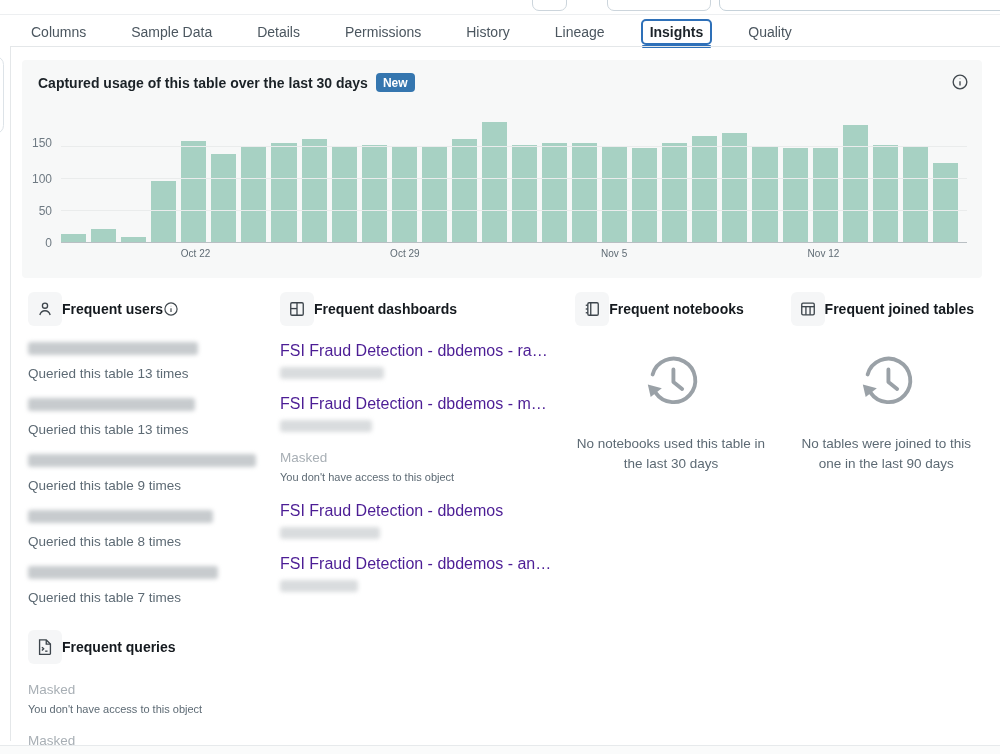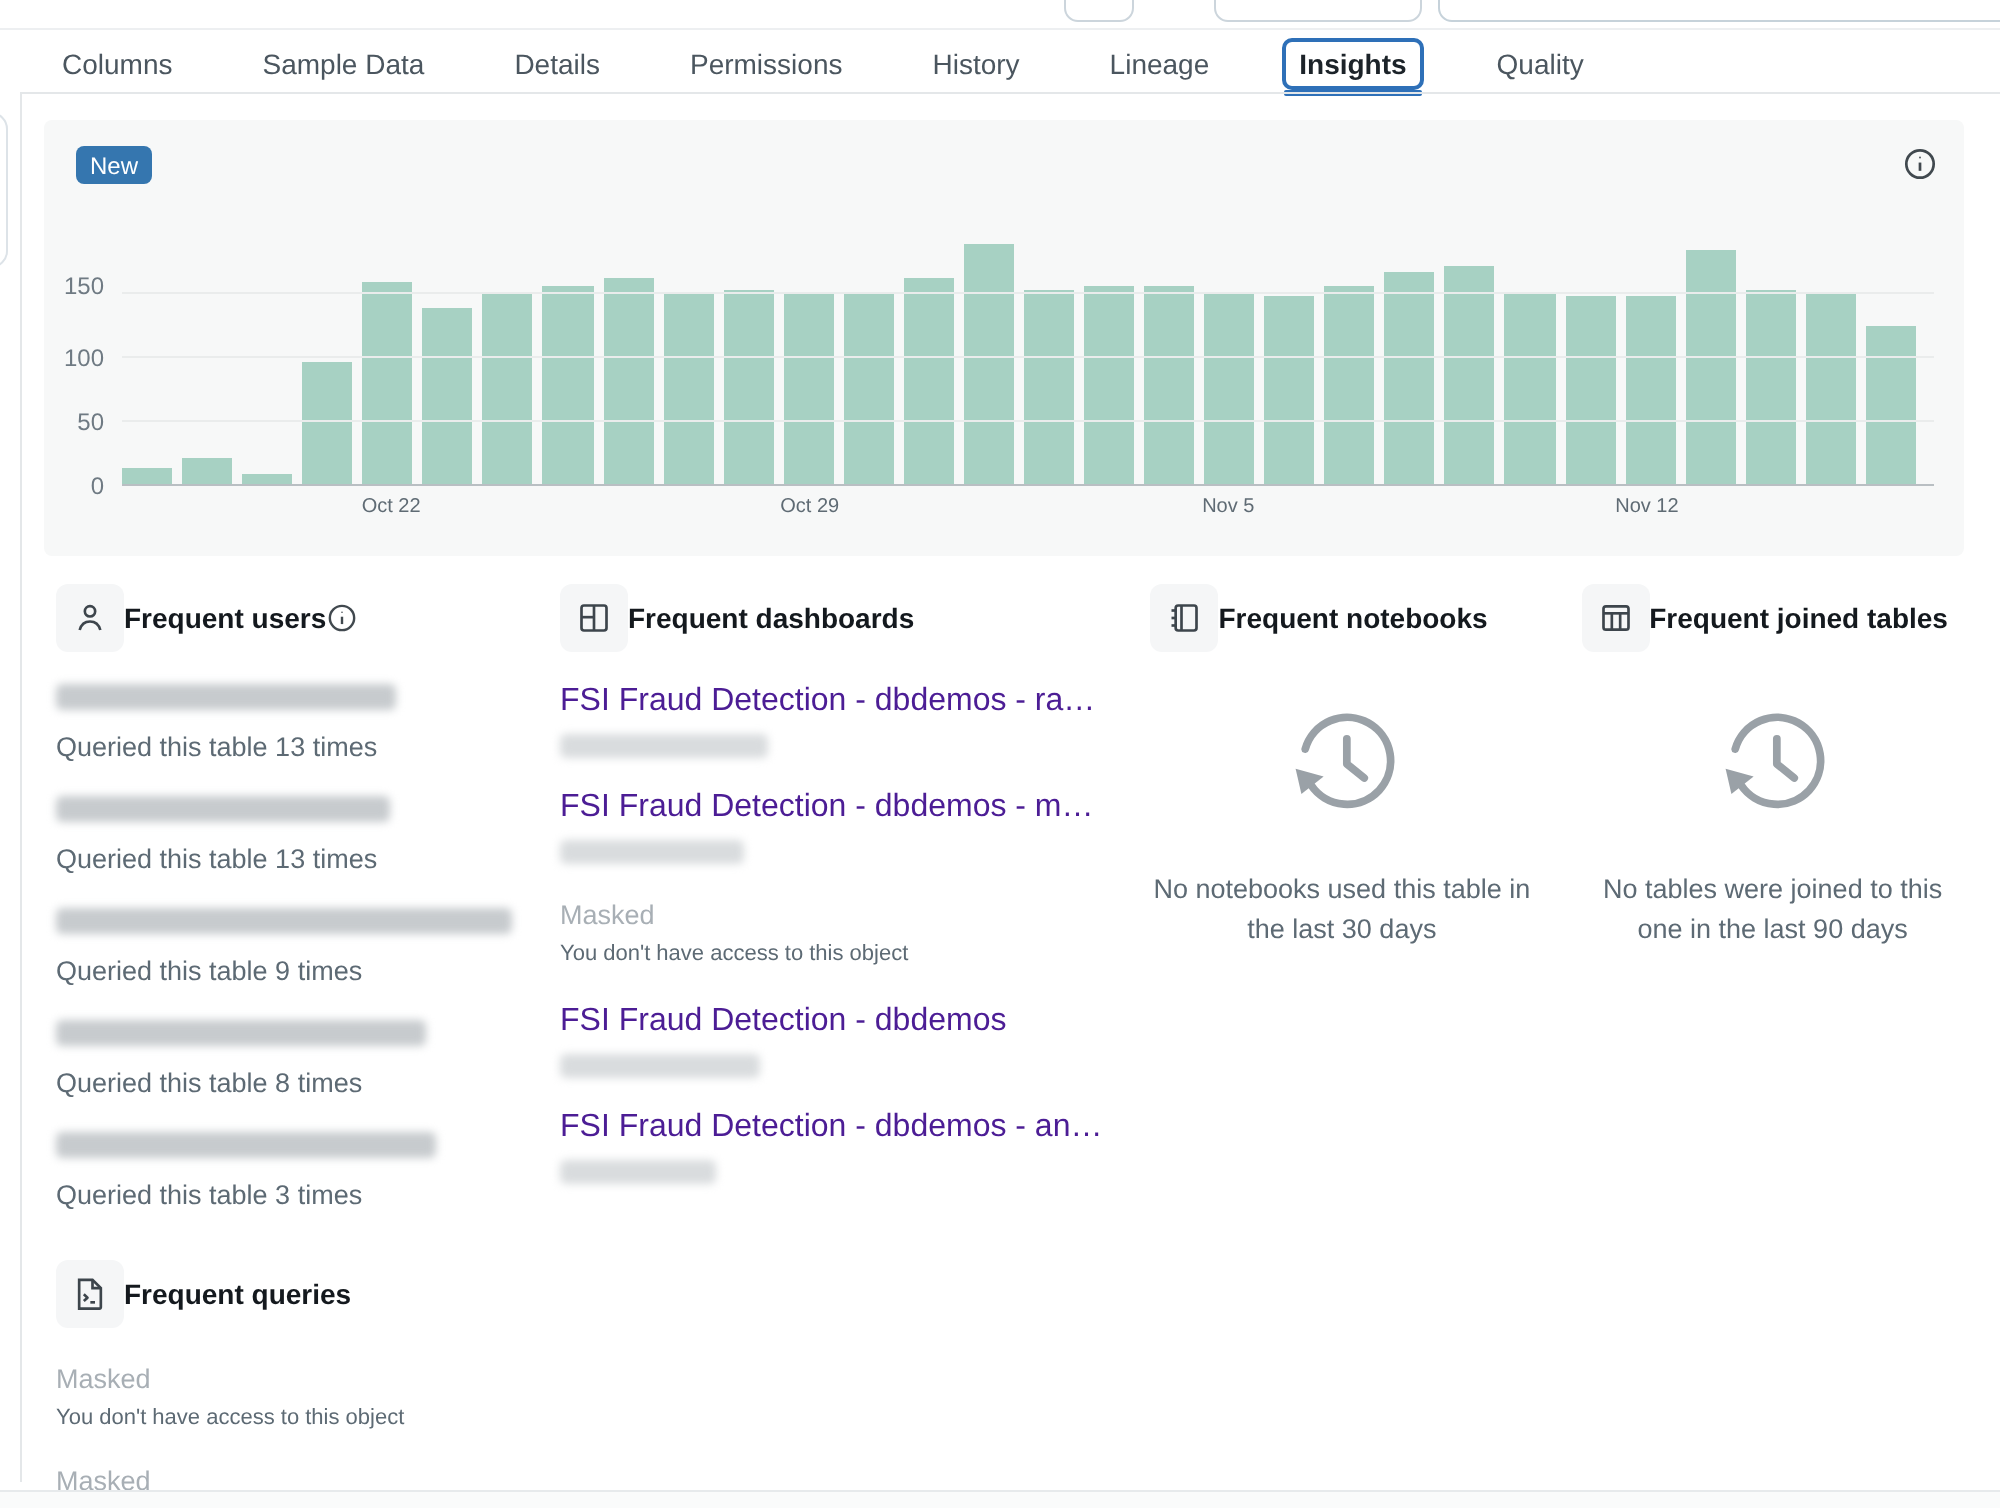--- a/index.html
+++ b/index.html
@@ -29,21 +29,21 @@
   
   .left-border { position:absolute; left:10px; top:47px; width:1px; height:694px; background:#e4e7e9; }
   .left-partial { position:absolute; left:-13px; top:56px; width:17px; height:78px;
          border:1.5px solid #dde3e8; border-radius:9px; }
 
   
   .usage-card { position:absolute; left:22px; top:60px; width:960px; height:218px;
          background:#f7f8f8; border-radius:4px; }
   .usage-header { position:absolute; left:16px; top:13px; display:flex; align-items:center; gap:8px; }
   .usage-title { font-size:14px; font-weight:700; color:#1b2227; }
-  .new-badge { font-size:12px; color:#ffffff; background:#3576af; padding:2.5px 7px; border-radius:4px; }
+  .new-badge { font-size:12px; color:#ffffff; background:#3576af; padding:2.5px 7px; border-radius:4px;font-weight:bold; }
   .usage-info { position:absolute; right:13px; top:13px; width:18px; height:18px; cursor:pointer; }
 
   .plot { position:absolute; left:39px; top:58px; width:906px; height:125px; }
   .gridline { position:absolute; left:0; right:0; height:1px; background:#eaecec; }
   .axis-x { position:absolute; left:0; right:0; bottom:0; height:1px; background:#b9bfc3; }
   .ytick { position:absolute; left:-41px; width:32px; text-align:right; font-size:12px; color:#6f7a83; }
   .bars { position:absolute; left:0; bottom:1px; width:897px; height:124px;
           display:flex; align-items:flex-end; gap:5px; }
   .bar { flex:1; background:#a7d1c3; }
   .xlabels { position:absolute; left:0; top:100%; width:897px; height:22px; }
@@ -96,20 +96,21 @@
     <div class="tab selected">Insights</div>
     <div class="tab">Quality</div>
   </div>
 <div class="tabstrip-border"></div>
 
 <div class="left-partial"></div>
 <div class="left-border"></div>
 
 <div class="usage-card">
   <div class="usage-header">
+    <span class="usage-title">Captured usage of this table over the last 30 days</span>
     <span class="new-badge">New</span>
   </div>
   <span class="usage-info">
     <svg viewBox="0 0 20 20" width="18" height="18" fill="none" stroke="#41494f" stroke-width="1.5">
       <circle cx="10" cy="10" r="7.6"></circle>
       <line x1="10" y1="9.2" x2="10" y2="13.8"></line>
       <circle cx="10" cy="6.4" r="0.5" fill="#41494f" stroke="none"></circle>
     </svg>
   </span>
   <div class="plot">
@@ -195,21 +196,21 @@
         <div class="user-item">
           <div class="blur-bar" style="width: 228px;"></div>
           <div class="item-caption">Queried this table 9 times</div>
         </div>
         <div class="user-item">
           <div class="blur-bar" style="width: 185px;"></div>
           <div class="item-caption">Queried this table 8 times</div>
         </div>
         <div class="user-item">
           <div class="blur-bar" style="width: 190px;"></div>
-          <div class="item-caption">Queried this table 3 times</div>
+          <div class="item-caption">Queried this table 7 times</div>
         </div>
       </div>
   </div>
 
   <div class="section">
     <div class="section-header">
       <span class="icon-tile">
         <svg viewBox="0 0 24 24" width="20" height="20" fill="none" stroke="#3d454c" stroke-width="1.6">
           <rect x="4.5" y="4.5" width="15" height="15" rx="1.5"></rect>
           <line x1="12" y1="4.5" x2="12" y2="19.5"></line>

